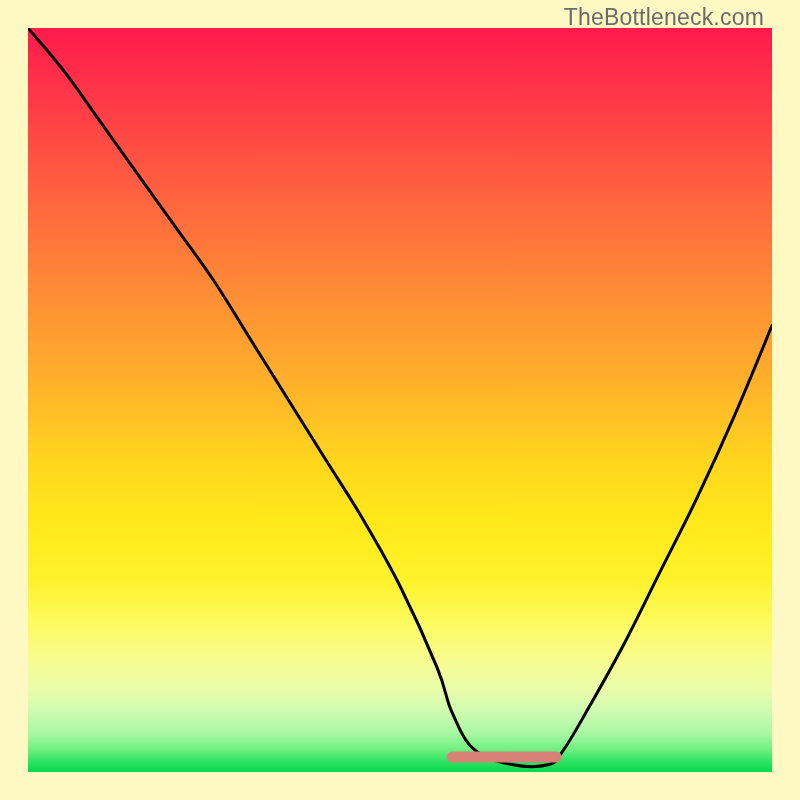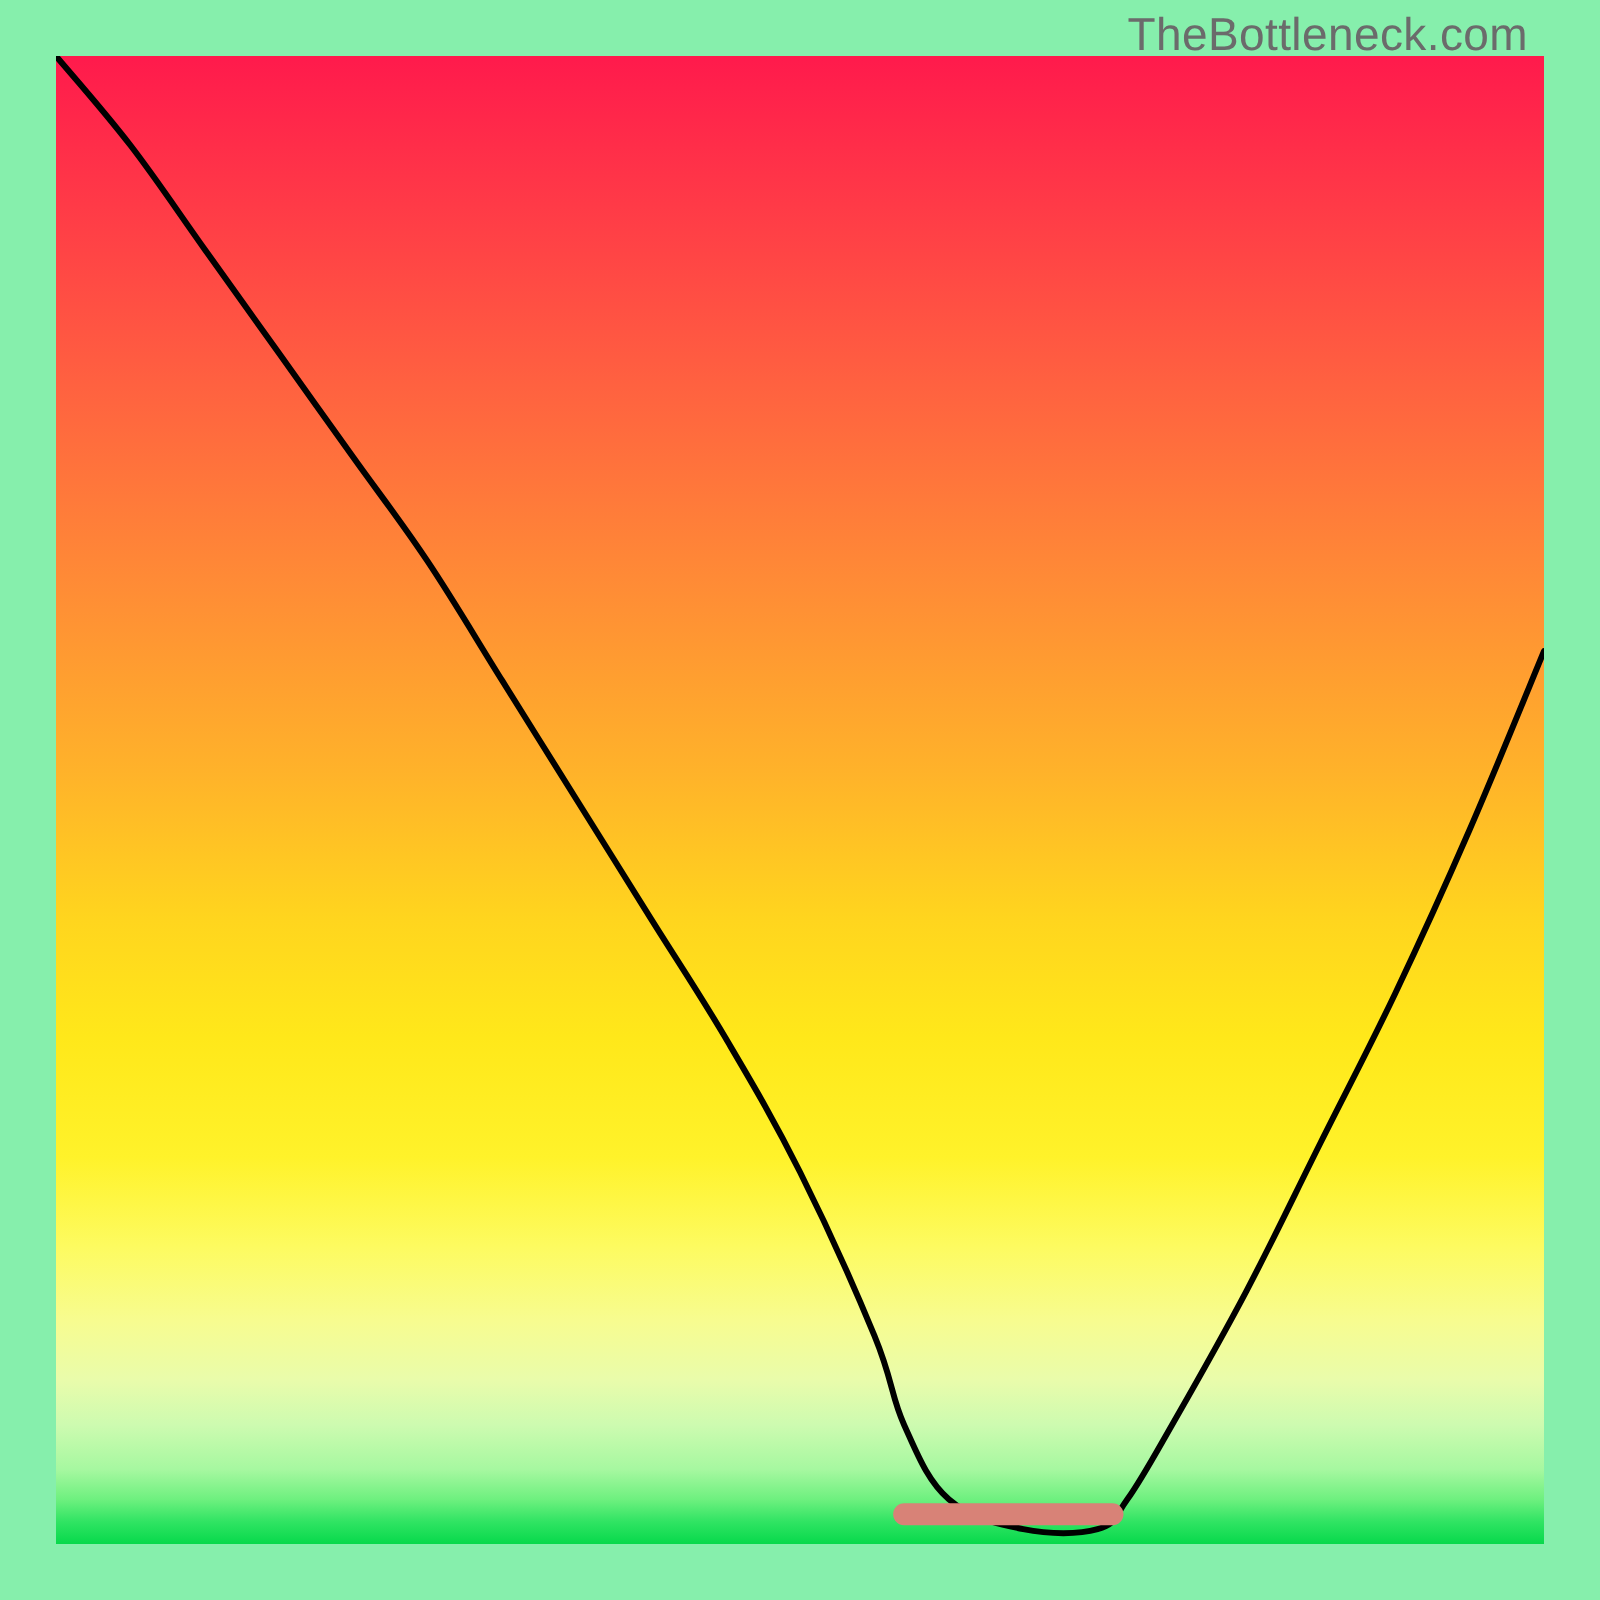--- a/index.html
+++ b/index.html
@@ -7,21 +7,21 @@
     padding: 0;
     width: 800px;
     height: 800px;
     overflow: hidden;
     font-family: Arial, Helvetica, sans-serif;
   }
   .frame {
     position: relative;
     width: 800px;
     height: 800px;
-    background: #86efac;
+    background: #fef9c3;
   }
   .plot {
     position: absolute;
     left: 28px;
     top: 28px;
     width: 744px;
     height: 744px;
     background: linear-gradient(to bottom,
       #ff1a4c 0%,
       #ff3a47 10%,

